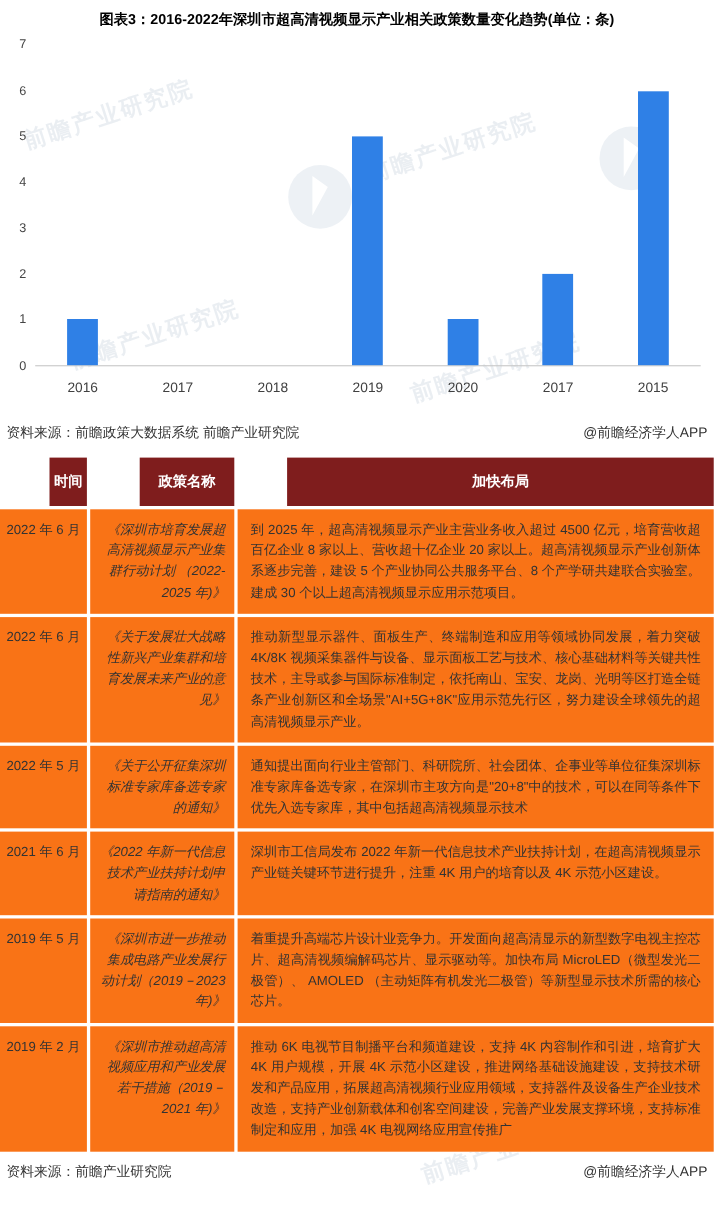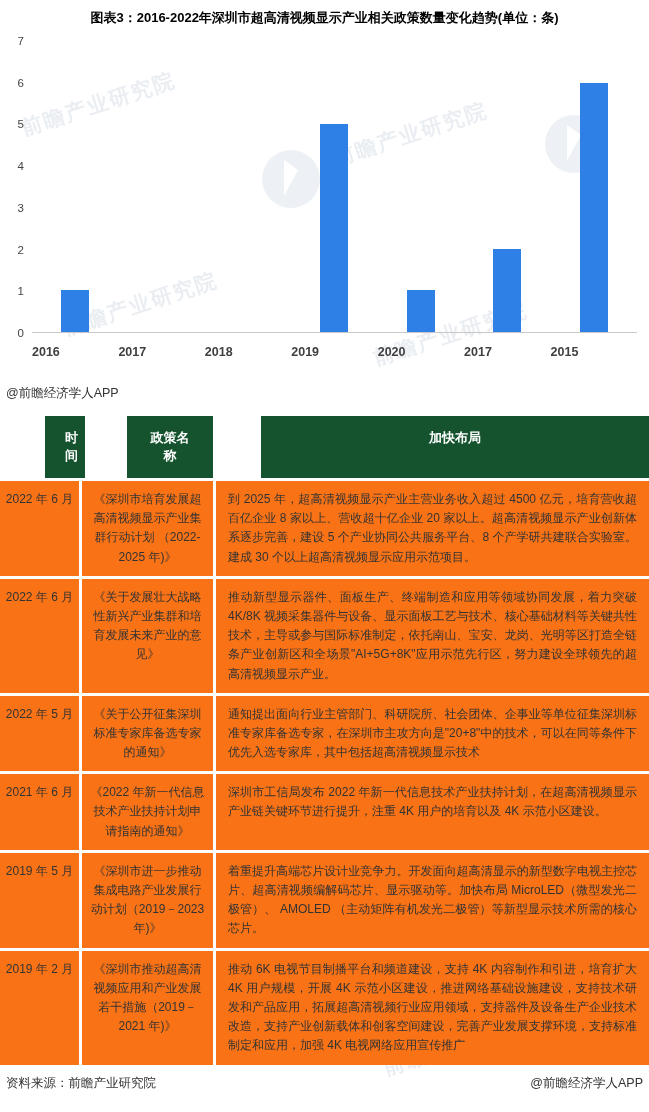--- a/index.html
+++ b/index.html
@@ -37,48 +37,48 @@
     font-size:11.5px; color:#444;
   }
   .y-tick { height:12px; line-height:12px; }
   .plot-area {
     position:relative; flex:1; height:292px; border-bottom:1px solid #c8c8c8;
   }
   .bars-row { position:absolute; left:0; right:0; top:0; bottom:0; display:flex; }
   .bar-slot { flex:1; position:relative; }
   .bar { position:absolute; bottom:0; left:50%; transform:translateX(-50%); width:28px; }
   .x-labels { display:flex; margin-left:26px; margin-top:6px; }
-  .x-label { flex:1; text-align:left; font-size:12.5px; color:#404040;font-weight:bold; }
+  .x-label { flex:1; text-align:center; font-size:12.5px; color:#404040; }
   
   .source-row {
     position:relative; z-index:1; display:flex; justify-content:space-between;
     padding:0 6px; font-size:12.5px; color:#333;
   }
   .source-row.first { margin-top:26px; }
   
   .table-title {
     position:relative; z-index:1; text-align:center; font-size:14.5px;
     font-weight:bold; color:#000; margin-top:26px;
   }
   .policy-table {
     position:relative; z-index:1; margin-top:14px;
     display:grid; grid-template-columns:79px 131px 1fr;
     gap:3px; background:#ffffff;
   }
   .policy-table .row { display:contents; }
   .th {
-    background:#14532d; color:#ffffff; font-size:13px; font-weight:bold;
-    text-align:center; padding:13px 20px;margin-left:45px;
+    background:#7f1d1d; color:#ffffff; font-size:13px; font-weight:bold;
+    text-align:center; padding:13px 4px;margin-left:45px;
   }
   .td {
     background:#f97316; font-size:12px; color:#333; line-height:1.6;
     padding:9px 8px;
   }
   .td.time { text-align:center; white-space:nowrap; padding-left:2px; padding-right:2px; }
-  .td.policy { text-align:center; }
+  .td.policy { text-align:right;font-style:italic; }
   .td.content { text-align:justify; padding-left:12px; padding-right:12px; }
   .footer-row { margin-top:10px; padding-bottom:10px; }
 </style>
 </head>
 <body>
 
 <div class="page">
 
   <div class="wm" style="left:18px; top:90px;">前瞻产业研究院</div>
   <div class="wm" style="left:330px; top:120px;">前瞻产业研究院</div>
@@ -138,20 +138,21 @@
         <div class="x-label">2017</div>
         <div class="x-label">2018</div>
         <div class="x-label">2019</div>
         <div class="x-label">2020</div>
         <div class="x-label">2017</div>
         <div class="x-label">2015</div>
       </div>
   </div>
 
   <div class="source-row first">
+    <span>资料来源：前瞻政策大数据系统 前瞻产业研究院</span>
     <span>@前瞻经济学人APP</span>
   </div>
 
 
   <div class="policy-table">
     <div class="row">
       <div class="th">时间</div>
       <div class="th">政策名称</div>
       <div class="th">加快布局</div>
     </div>

